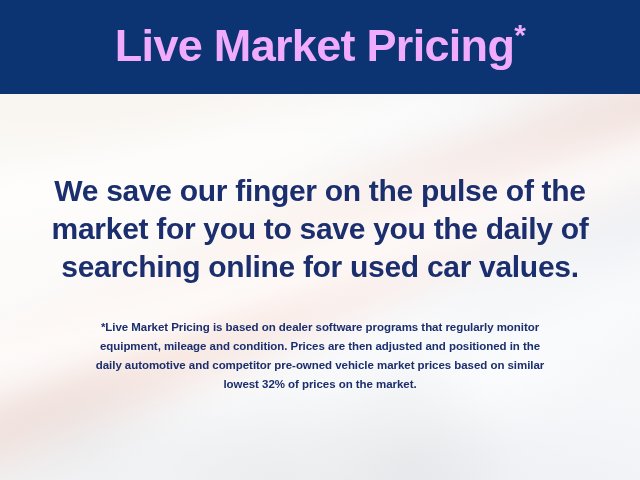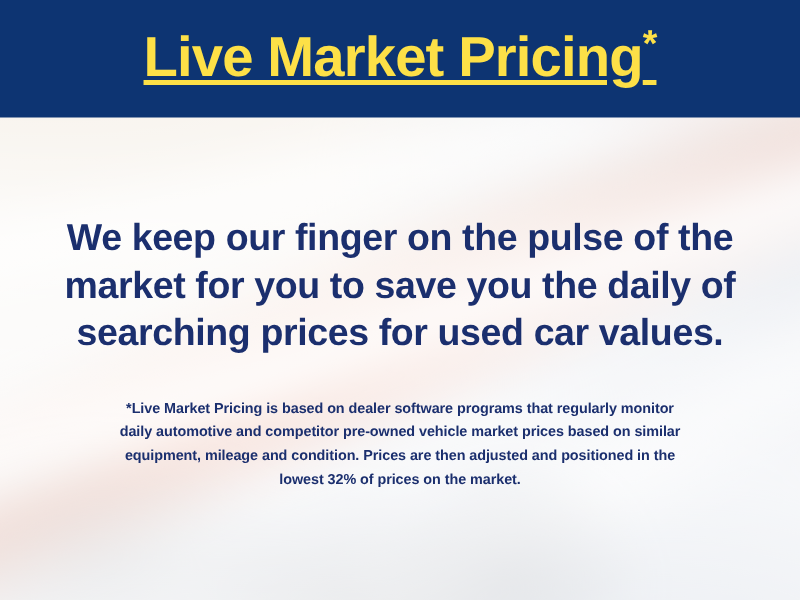--- a/index.html
+++ b/index.html
@@ -82,29 +82,28 @@
     top: 0;
     width: 640px;
     height: 94px;
     z-index: 3;
     background: #0d3472;
     display: flex;
     align-items: center;
     justify-content: center;
   }
   #header-title {
-    color: #fde047;
+    color: #f0abfc;
     font-size: 45px;
     font-weight: bold;
     letter-spacing: -0.7px;
     line-height: 1;
     white-space: nowrap;
     margin: 0;
     padding: 0 0 3px 0;
-    text-decoration: underline;
   }
   #header-title .asterisk {
     font-size: 30px;
     vertical-align: super;
     line-height: 0;
   }
 
   
   #content {
     position: absolute;
@@ -158,26 +157,26 @@
     <div class="layer l-veil"></div>
   </div>
 
   <div id="header-band">
     <h1 id="header-title"><span>Live Market Pricing</span><span class="asterisk">*</span></h1>
   </div>
 
   <div id="content">
 
     <div id="headline">
-      <span class="hl-line">We keep our finger on the pulse of the</span>
+      <span class="hl-line">We save our finger on the pulse of the</span>
       <span class="hl-line">market for you to save you the daily of</span>
-      <span class="hl-line">searching prices for used car values.</span>
+      <span class="hl-line">searching online for used car values.</span>
     </div>
 
     <div id="disclaimer">
       <span class="dc-line">*Live Market Pricing is based on dealer software programs that regularly monitor</span>
+      <span class="dc-line">equipment, mileage and condition. Prices are then adjusted and positioned in the</span>
       <span class="dc-line">daily automotive and competitor pre-owned vehicle market prices based on similar</span>
-      <span class="dc-line">equipment, mileage and condition. Prices are then adjusted and positioned in the</span>
       <span class="dc-line">lowest 32% of prices on the market.</span>
     </div>
 
   </div>
 </div>
 
 </body></html>

